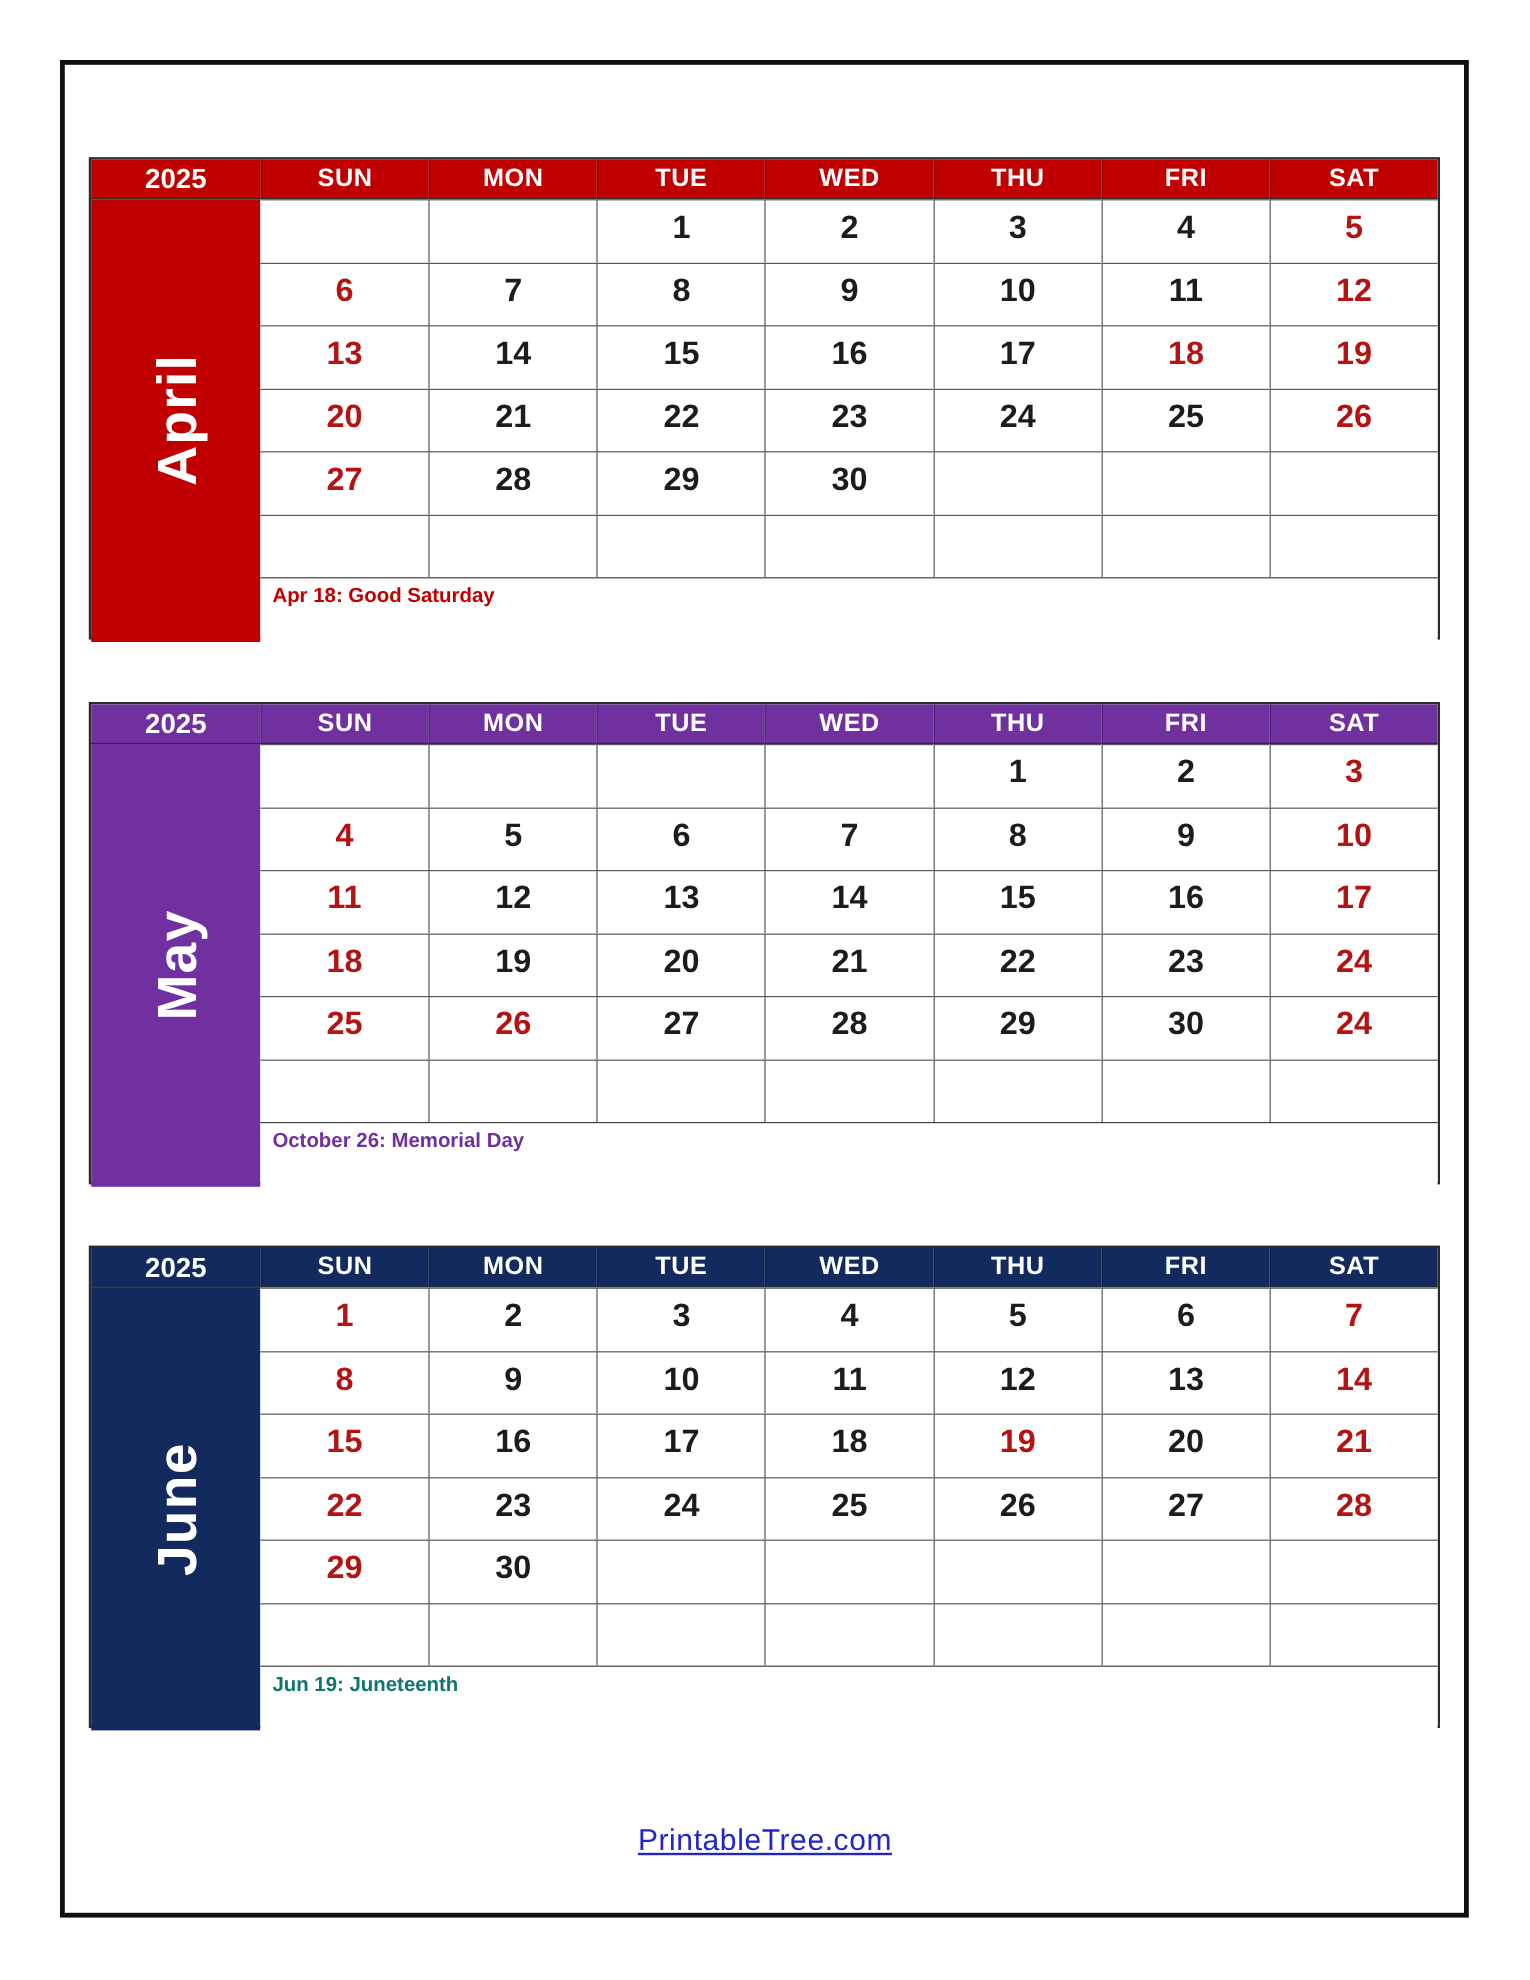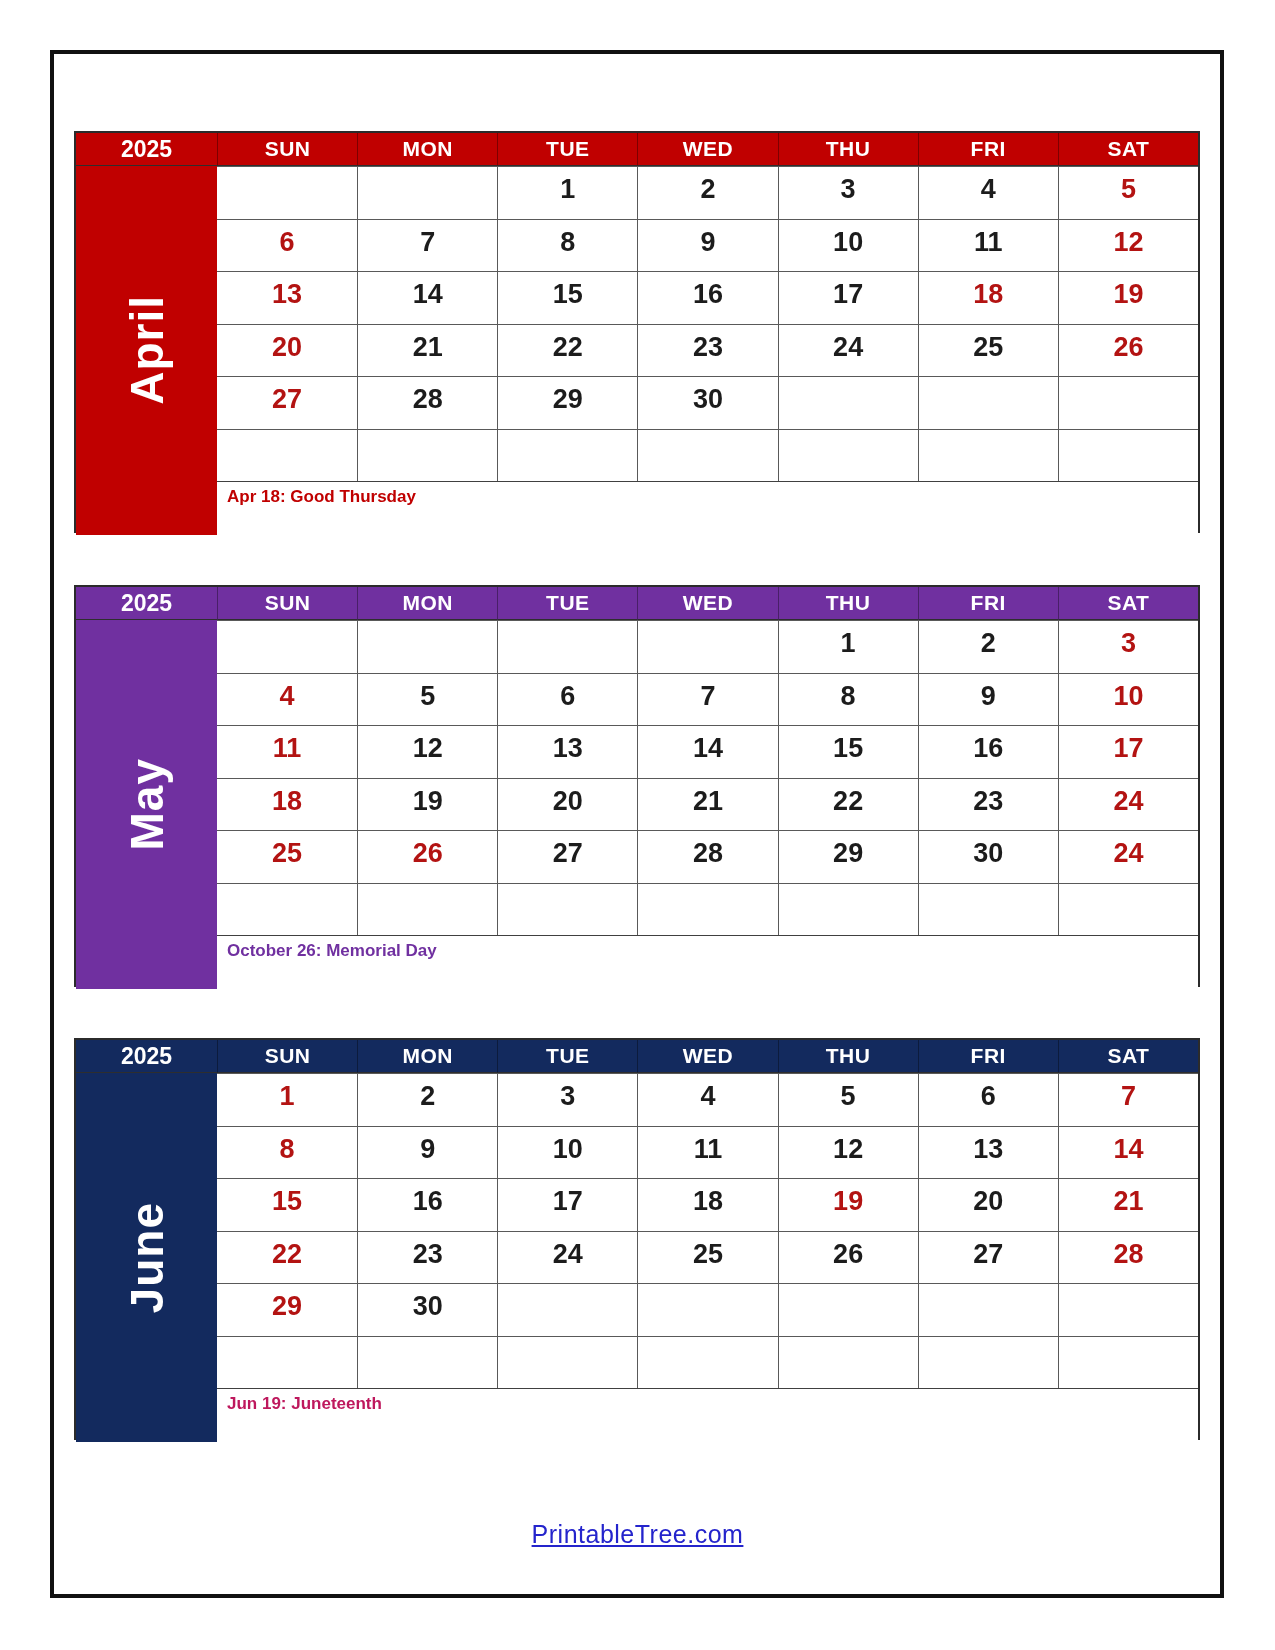--- a/index.html
+++ b/index.html
@@ -120,21 +120,21 @@
     <div class="dcell" style="grid-area: 6 / 7;"></div>
     <div class="dcell" style="grid-area: 6 / 8;"></div>
     <div class="dcell first" style="grid-area: 7 / 2;"></div>
     <div class="dcell" style="grid-area: 7 / 3;"></div>
     <div class="dcell" style="grid-area: 7 / 4;"></div>
     <div class="dcell" style="grid-area: 7 / 5;"></div>
     <div class="dcell" style="grid-area: 7 / 6;"></div>
     <div class="dcell" style="grid-area: 7 / 7;"></div>
     <div class="dcell" style="grid-area: 7 / 8;"></div>
     <div class="foot" style="color: rgb(192, 0, 0);">
-      <div>Apr 18: Good Thursday</div>
+      <div>Apr 18: Good Saturday</div>
     </div>
   </section>
 <section class="cal m1">
     <div class="ycell" style="background: rgb(112, 48, 160);">2025</div>
     <div class="hcell" style="background: rgb(112, 48, 160); grid-area: 1 / 2;">SUN</div>
     <div class="hcell" style="background: rgb(112, 48, 160); grid-area: 1 / 3;">MON</div>
     <div class="hcell" style="background: rgb(112, 48, 160); grid-area: 1 / 4;">TUE</div>
     <div class="hcell" style="background: rgb(112, 48, 160); grid-area: 1 / 5;">WED</div>
     <div class="hcell" style="background: rgb(112, 48, 160); grid-area: 1 / 6;">THU</div>
     <div class="hcell" style="background: rgb(112, 48, 160); grid-area: 1 / 7;">FRI</div>
@@ -235,20 +235,20 @@
     <div class="dcell" style="grid-area: 6 / 6;"></div>
     <div class="dcell" style="grid-area: 6 / 7;"></div>
     <div class="dcell" style="grid-area: 6 / 8;"></div>
     <div class="dcell first" style="grid-area: 7 / 2;"></div>
     <div class="dcell" style="grid-area: 7 / 3;"></div>
     <div class="dcell" style="grid-area: 7 / 4;"></div>
     <div class="dcell" style="grid-area: 7 / 5;"></div>
     <div class="dcell" style="grid-area: 7 / 6;"></div>
     <div class="dcell" style="grid-area: 7 / 7;"></div>
     <div class="dcell" style="grid-area: 7 / 8;"></div>
-    <div class="foot" style="color: #be185d;">
+    <div class="foot" style="color: #0f766e;">
       <div>Jun 19: Juneteenth</div>
     </div>
   </section>
 
 <div class="site-link-wrap">
   <a class="site-link" href="#" style="color: rgb(36, 36, 204);">PrintableTree.com</a>
 </div>
 
 </body></html>

